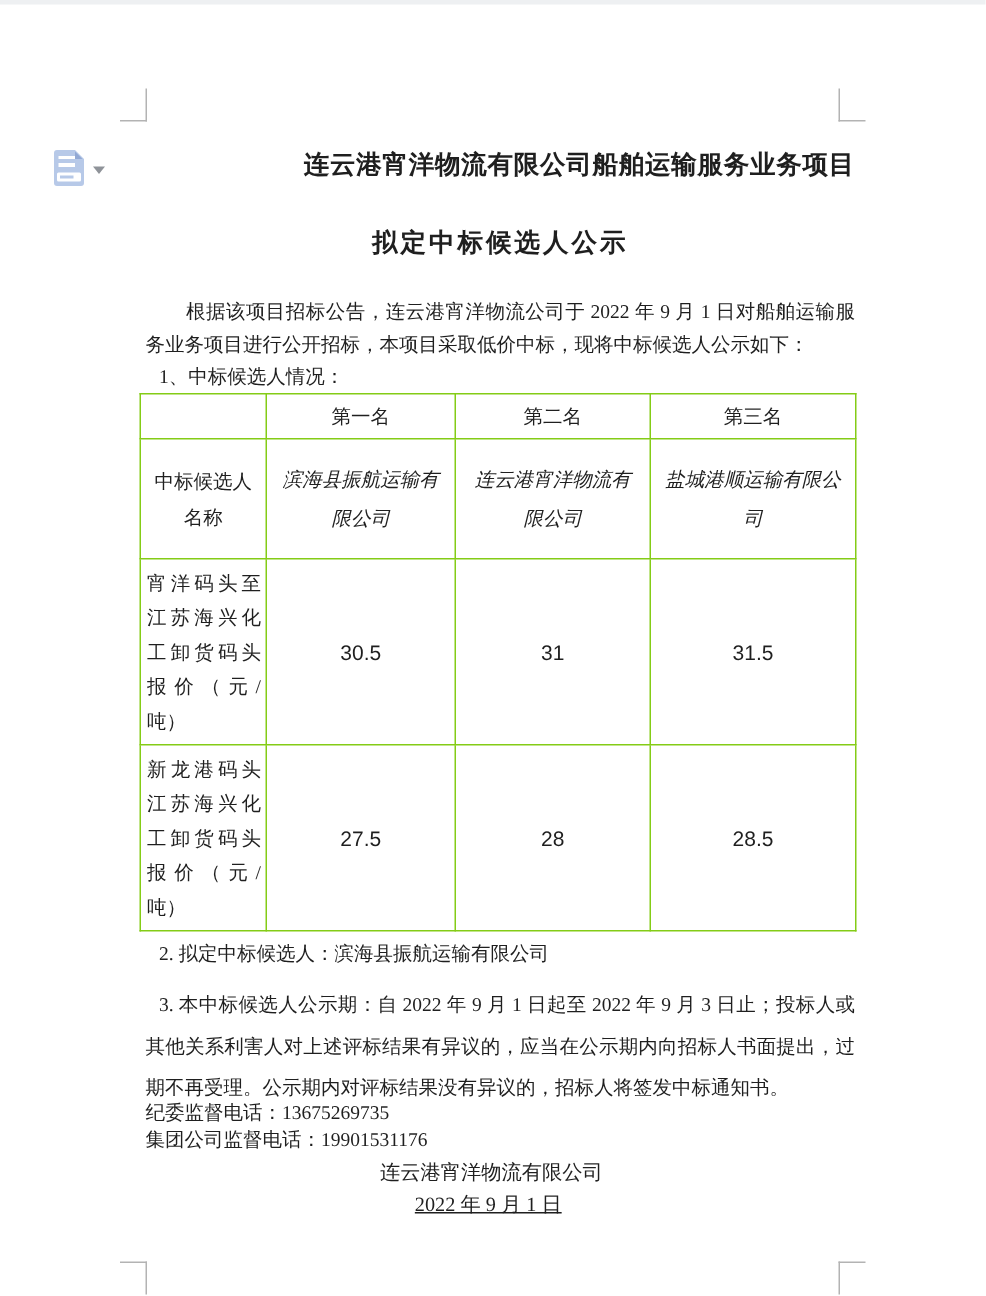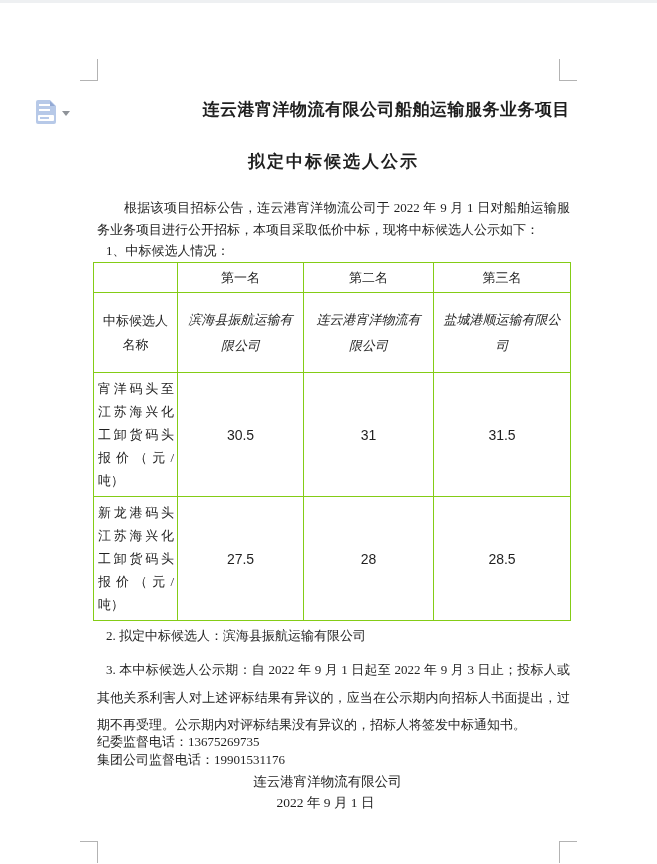--- a/index.html
+++ b/index.html
@@ -51,21 +51,21 @@
   td.lbl-name  { font-size:13px; text-align:center; line-height:24px; padding:0 6px; }
   td.lbl-route { font-size:13px; text-align:justify; text-justify:inter-character; line-height:23px; padding:4px 3px 4px 4px; }
   td.company   { font-size:13px; text-align:center; line-height:26px; padding:0 9px;font-style:italic; }
   td.num       { font-family:"Liberation Sans","DejaVu Sans",sans-serif; font-size:14px; text-align:center; }
 
   .item2 { margin:6px 0 12px; font-size:13px; line-height:17px; padding-left:9px; }
   .item3 { margin:10px 0 0; font-size:13px; line-height:27.5px; text-align:justify; text-indent:9px; }
   .phone { margin:0; font-size:13px; line-height:18px; }
   .phone.first { margin-top:-6px; }
   .sig   { margin:2px 0 0; font-size:13.5px; line-height:21px; text-align:center; padding-right:12px; }
-  .sig.date { padding-right:16px; margin-top:0; }
+  .sig.date { padding-right:16px; margin-top:0;text-decoration:underline; }
 </style>
 </head>
 <body>
 
 <div class="top-strip"></div>
 
 <div class="paste-widget">
   <div class="clipboard">
     <span class="fold"></span>
       <span class="fold-shade"></span>

